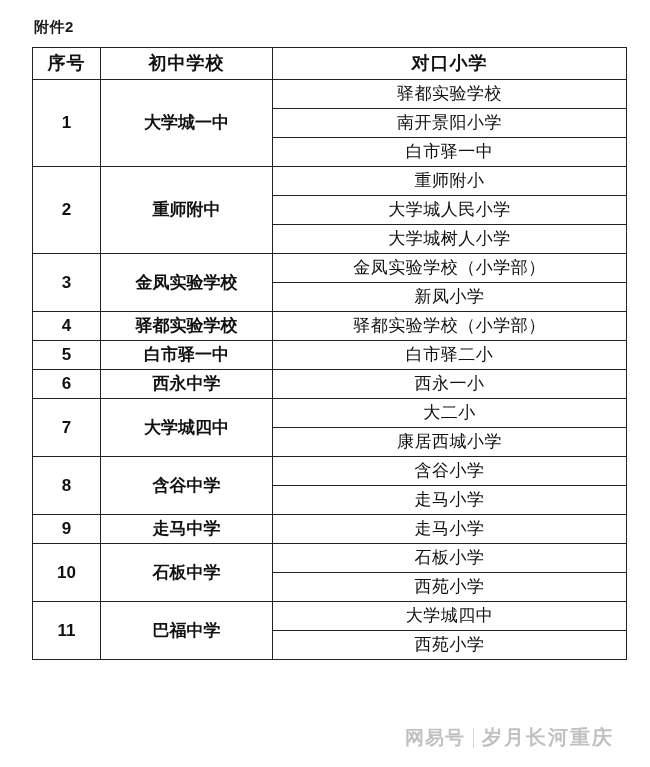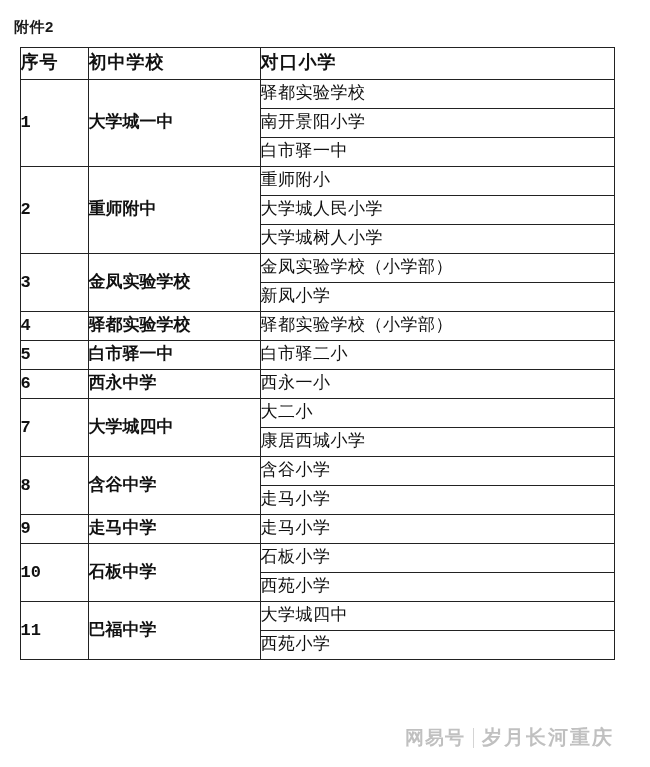--- a/index.html
+++ b/index.html
@@ -13,21 +13,21 @@
     font-family: "Liberation Serif", "DejaVu Serif", serif;
     color: #111111;
     position: relative;
     overflow: hidden;
   }
   .page {
     position: relative;
     width: 650px;
     height: 767px;
     box-sizing: border-box;
-    padding: 18px 28px 0 12px;
+    padding: 18px 28px 0 32px;
   }
   .attachment-label {
     font-family: "Liberation Sans", "DejaVu Sans", sans-serif;
     font-weight: bold;
     font-size: 15px;
     letter-spacing: 0.5px;
     margin: 0 0 10px 2px;
     color: #1a1a1a;
   }
   .doc-title {
@@ -42,24 +42,24 @@
   }
   table.school-table {
     border-collapse: collapse;
     width: 594px;
     margin: 0 auto;
     table-layout: fixed;
   }
   table.school-table th,
   table.school-table td {
     border: 1px solid #222222;
-    text-align: left;
+    text-align: center;
     vertical-align: middle;
     font-size: 17px;
-    font-family: Liberation Mono, monospace;
+    font-family: Liberation Sans, sans-serif;
     color: #111111;
     padding: 0;
     height: 28px;
     line-height: 28px;
     white-space: nowrap;
   }
   table.school-table thead th {
     font-weight: bold;
     font-size: 18px;
     height: 31px;

